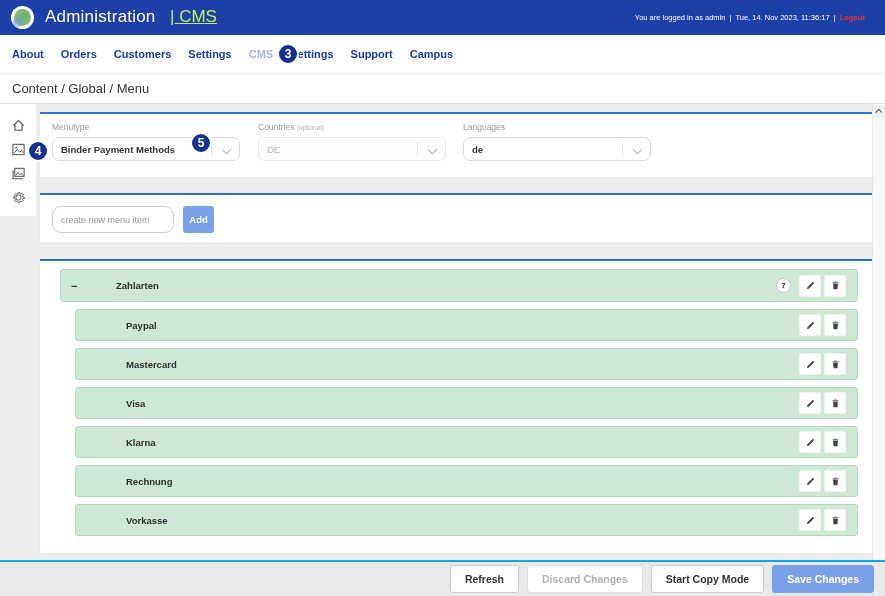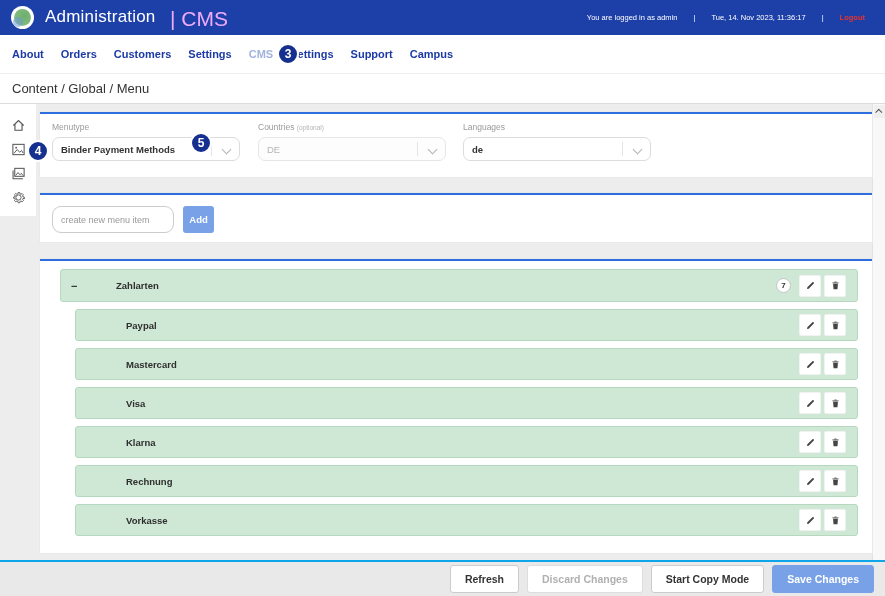--- a/index.html
+++ b/index.html
@@ -7,22 +7,22 @@
   .screen { position:relative; width:885px; height:596px; background:#ededed; overflow:hidden; }
 
   
   .topbar { position:absolute; left:0; top:0; width:885px; height:35px; background:#1d3fa8; }
   .logo { position:absolute; left:11px; top:6px; width:23px; height:23px; border-radius:50%; background:#fff; }
   .logo .blob { position:absolute; left:3px; top:3px; width:17px; height:17px; border-radius:50%;
     background:radial-gradient(circle at 62% 38%, #6fae6e 0%, #7db97b 55%, #9ecf9a 100%); }
   .logo .blob::after { content:""; position:absolute; left:-1px; bottom:-1px; width:10px; height:10px;
     border-radius:50%; background:rgba(112,150,214,0.55); }
   .app-title { position:absolute; left:45px; top:7px; font-size:17px; color:#fff; letter-spacing:0.2px; }
-  .app-section { position:absolute; left:170px; top:7px; font-size:21px; color:#f0abfc; }
-  .status { position:absolute; right:20px; top:13px; font-size:7.5px; color:#fff; display:flex; gap:16px; align-items:center; white-space:nowrap; }
+  .app-section { position:absolute; left:170px; top:7px; font-size:17px; color:#bef264;text-decoration:underline; }
+  .status { position:absolute; right:20px; top:13px; font-size:7.5px; color:#fff; display:flex; gap:4px; align-items:center; white-space:nowrap; }
   .status .logout { color:#e8342c; cursor:pointer; font-weight:bold; }
 
   
   .navbar { position:absolute; left:0; top:35px; width:885px; height:38px; background:#fff;
     display:flex; align-items:center; padding-left:12px; gap:17px; }
   .nav-link { font-size:11px; font-weight:bold; color:#1b3aa5; cursor:pointer; white-space:nowrap; }
   .nav-link.active { color:#a3b3dd; }
 
   
   .breadcrumb-bar { position:absolute; left:0; top:73px; width:885px; height:31px; background:#fff;

